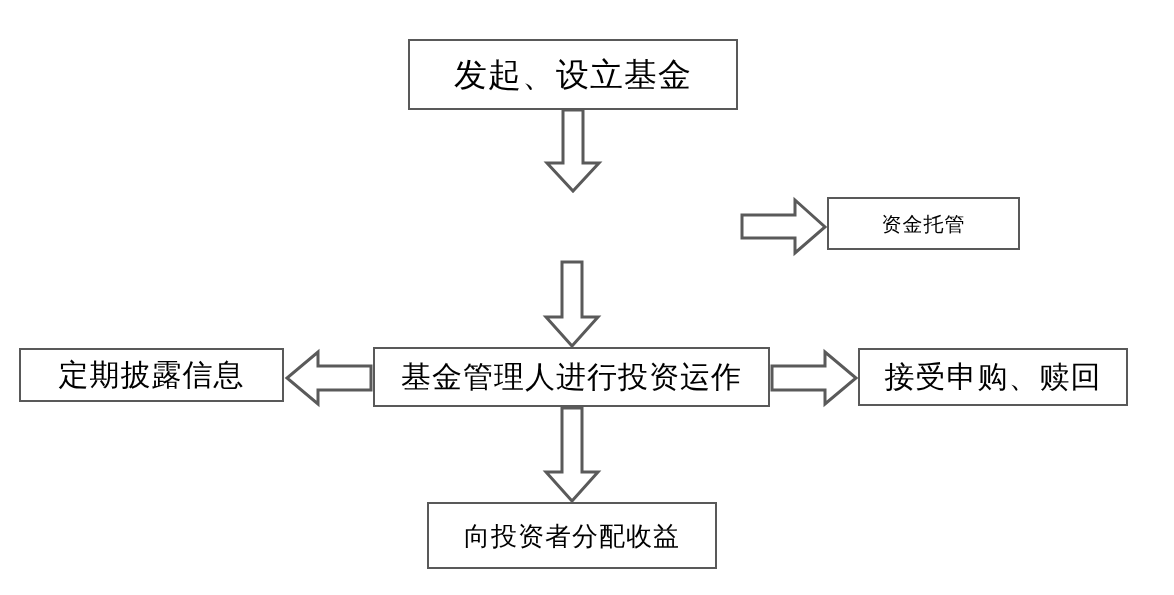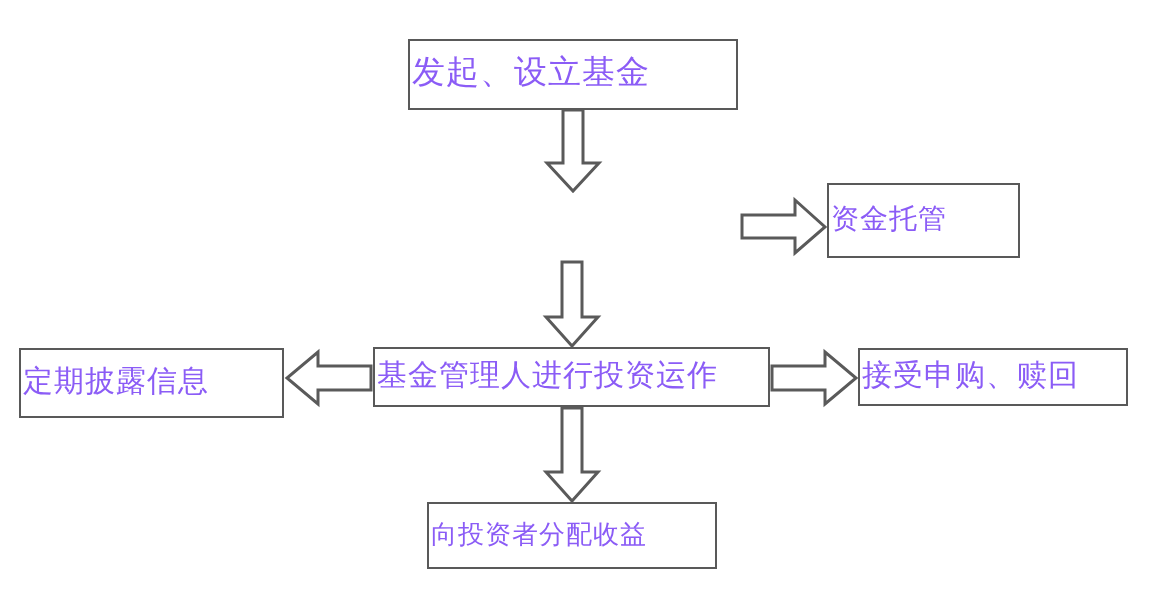--- a/index.html
+++ b/index.html
@@ -24,23 +24,23 @@
     width: 1174px;
     height: 595px;
   }
   .node-box {
     position: absolute;
     box-sizing: border-box;
     border: 2px solid #595959;
     background: #ffffff;
     display: flex;
     align-items: center;
-    justify-content: flex-start;
-    color: #8b5cf6;
-    font-family: Liberation Mono, monospace;
+    justify-content: center;
+    color: #000000;
+    font-family: Liberation Sans, sans-serif;
     font-size: 30px;
     letter-spacing: 1px;
     white-space: nowrap;
     user-select: none;
   }
   .node-label {
     display: inline-block;
     line-height: 1;
     padding: 0 2px;
   }
@@ -63,25 +63,25 @@
     <polygon points="772,366 825,366 825,352 856,378 825,404 825,390 772,390" fill="#ffffff" stroke="#5a5a5a" stroke-width="3" stroke-linejoin="miter"></polygon>
 
     <polygon points="562,408 582,408 582,472 598,472 572,501 546,472 562,472" fill="#ffffff" stroke="#5a5a5a" stroke-width="3" stroke-linejoin="miter"></polygon>
   </svg>
 
   <div class="node-box" style="left:408px; top:39px; width:330px; height:71px; font-size:33px;">
     <span class="node-label">发起、设立基金</span>
   </div>
 
 
-  <div class="node-box" style="left:827px; top:183px; width:193px; height:75px; font-size:28px;">
+  <div class="node-box" style="left:827px; top:197px; width:193px; height:53px; font-size:20px;">
     <span class="node-label">资金托管</span>
   </div>
 
-  <div class="node-box" style="left:19px; top:348px; width:265px; height:70px; font-size:30px;">
+  <div class="node-box" style="left:19px; top:348px; width:265px; height:54px; font-size:30px;">
     <span class="node-label">定期披露信息</span>
   </div>
 
   <div class="node-box" style="left:373px; top:347px; width:397px; height:60px; font-size:30px;">
     <span class="node-label">基金管理人进行投资运作</span>
   </div>
 
   <div class="node-box" style="left:858px; top:348px; width:270px; height:58px; font-size:30px;">
     <span class="node-label">接受申购、赎回</span>
   </div>

